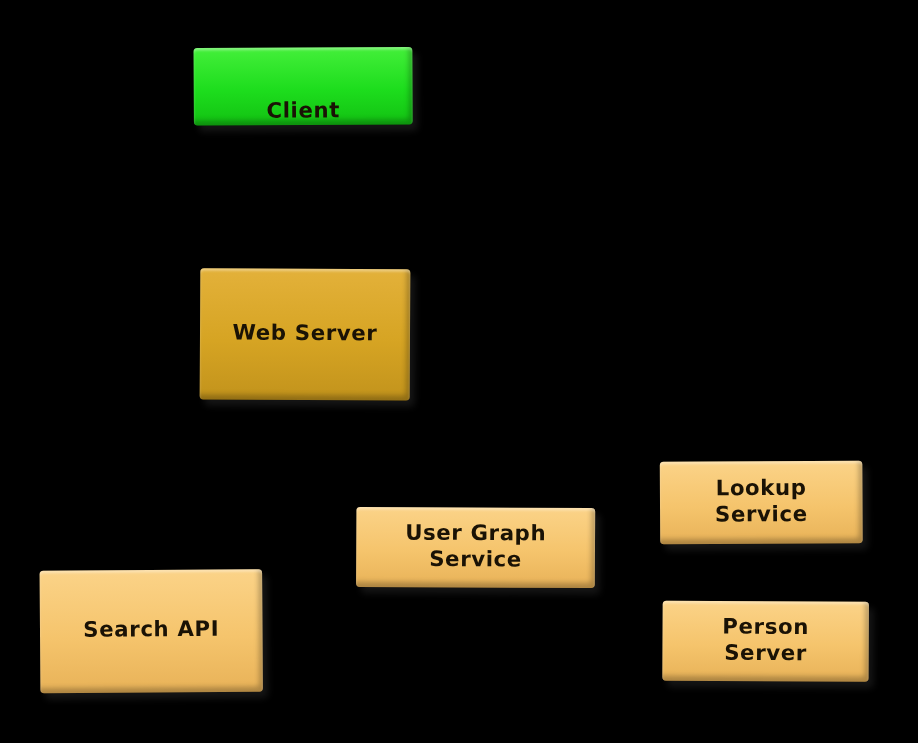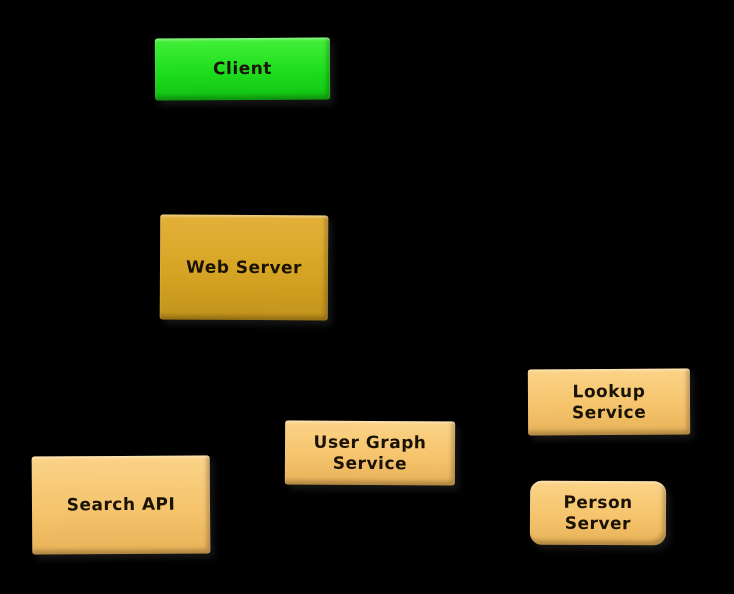--- a/index.html
+++ b/index.html
@@ -37,26 +37,26 @@
   .fill-green {
     background: linear-gradient(180deg, #44ef3a 0%, #1ddd1d 55%, #12c112 100%);
   }
   .fill-gold {
     background: linear-gradient(180deg, #e3b13a 0%, #d6a423 55%, #c2931c 100%);
   }
   .fill-tan {
     background: linear-gradient(180deg, #fbd388 0%, #f5c46c 55%, #e8b258 100%);
   }
   
-  .pos-client        { left: 155px; top:  38px; width: 175px; height:  62px; transform: rotate(-0.3deg); }
+  .pos-client        { left: 155px; top:  38px; width: 175px; height:  62px; transform: rotate(-0.3deg); align-items: flex-end; }
   .pos-web-server    { left: 160px; top: 215px; width: 168px; height: 105px; transform: rotate(0.3deg); }
   .pos-search-api    { left:  32px; top: 456px; width: 178px; height:  98px; transform: rotate(-0.4deg); }
-  .pos-user-graph    { left: 285px; top: 421px; width: 170px; height:  64px; transform: rotate(0.3deg); }
+  .pos-user-graph    { left: 285px; top: 406px; width: 191px; height:  64px; transform: rotate(0.3deg); }
   .pos-lookup        { left: 528px; top: 369px; width: 162px; height:  66px; transform: rotate(-0.3deg); }
-  .pos-person        { left: 530px; top: 481px; width: 136px; height:  64px; transform: rotate(0.3deg); border-radius: 12px; }
+  .pos-person        { left: 530px; top: 481px; width: 165px; height:  64px; transform: rotate(0.3deg); }
 </style>
 </head>
 <body>
 
 <div class="canvas">
 
   <div class="node fill-green pos-client">
     <span>Client</span>
   </div>
 

